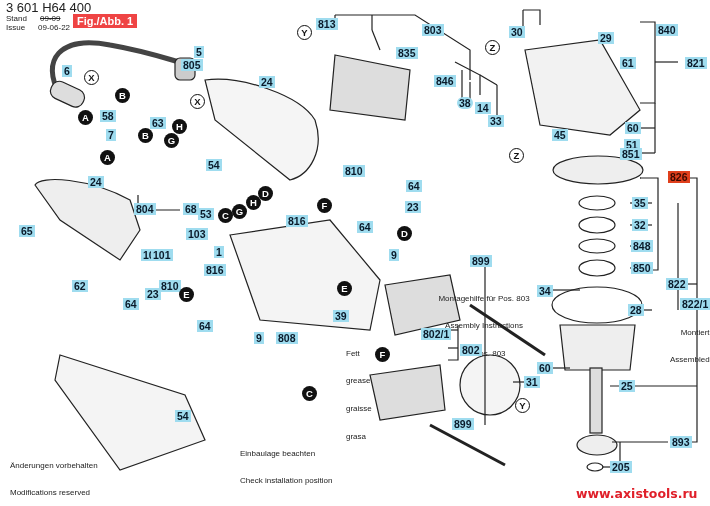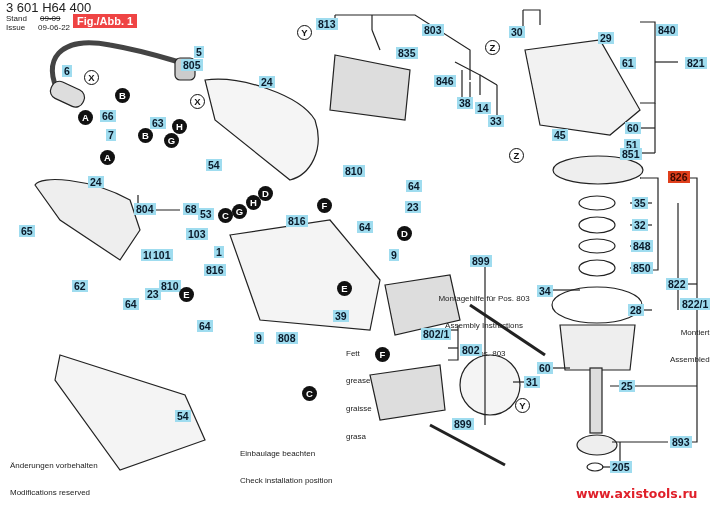--- a/index.html
+++ b/index.html
@@ -132,21 +132,21 @@
     <div>Fett</div>
     <div>grease</div>
     <div>graisse</div>
     <div>grasa</div>
   </div>
   <div id="url">www.axistools.ru</div>
 
   <div class="lbl" style="left:194px;top:46px;">5</div>
   <div class="lbl" style="left:181px;top:59px;">805</div>
   <div class="lbl" style="left:62px;top:65px;">6</div>
-  <div class="lbl" style="left:100px;top:110px;">66</div>
+  <div class="lbl" style="left:100px;top:110px;">58</div>
   <div class="lbl" style="left:150px;top:117px;">63</div>
   <div class="lbl" style="left:106px;top:129px;">7</div>
   <div class="lbl" style="left:259px;top:76px;">24</div>
   <div class="lbl" style="left:206px;top:159px;">54</div>
   <div class="lbl" style="left:183px;top:203px;">68</div>
   <div class="lbl" style="left:198px;top:208px;">53</div>
   <div class="lbl" style="left:134px;top:203px;">804</div>
   <div class="lbl" style="left:88px;top:176px;">24</div>
   <div class="lbl" style="left:19px;top:225px;">65</div>
   <div class="lbl" style="left:186px;top:228px;">103</div>
@@ -170,21 +170,21 @@
   <div class="lbl" style="left:333px;top:310px;">39</div>
   <div class="lbl" style="left:421px;top:328px;">802/1</div>
   <div class="lbl" style="left:460px;top:344px;">802</div>
   <div class="lbl" style="left:470px;top:255px;">899</div>
   <div class="lbl" style="left:452px;top:418px;">899</div>
   <div class="lbl" style="left:175px;top:410px;">54</div>
   <div class="lbl" style="left:316px;top:18px;">813</div>
   <div class="lbl" style="left:422px;top:24px;">803</div>
   <div class="lbl" style="left:396px;top:47px;">835</div>
   <div class="lbl" style="left:434px;top:75px;">846</div>
-  <div class="lbl" style="left:457px;top:97px;">38</div>
+  <div class="lbl" style="left:457px;top:97px;border-radius:6px;">38</div>
   <div class="lbl" style="left:475px;top:102px;">14</div>
   <div class="lbl" style="left:488px;top:115px;">33</div>
   <div class="lbl" style="left:509px;top:26px;">30</div>
   <div class="lbl" style="left:598px;top:32px;">29</div>
   <div class="lbl" style="left:619px;top:24px;margin-left:37px;">840</div>
   <div class="lbl" style="left:620px;top:57px;">61</div>
   <div class="lbl" style="left:647px;top:57px;margin-left:38px;">821</div>
   <div class="lbl" style="left:625px;top:122px;">60</div>
   <div class="lbl" style="left:624px;top:139px;">51</div>
   <div class="lbl" style="left:620px;top:148px;">851</div>

